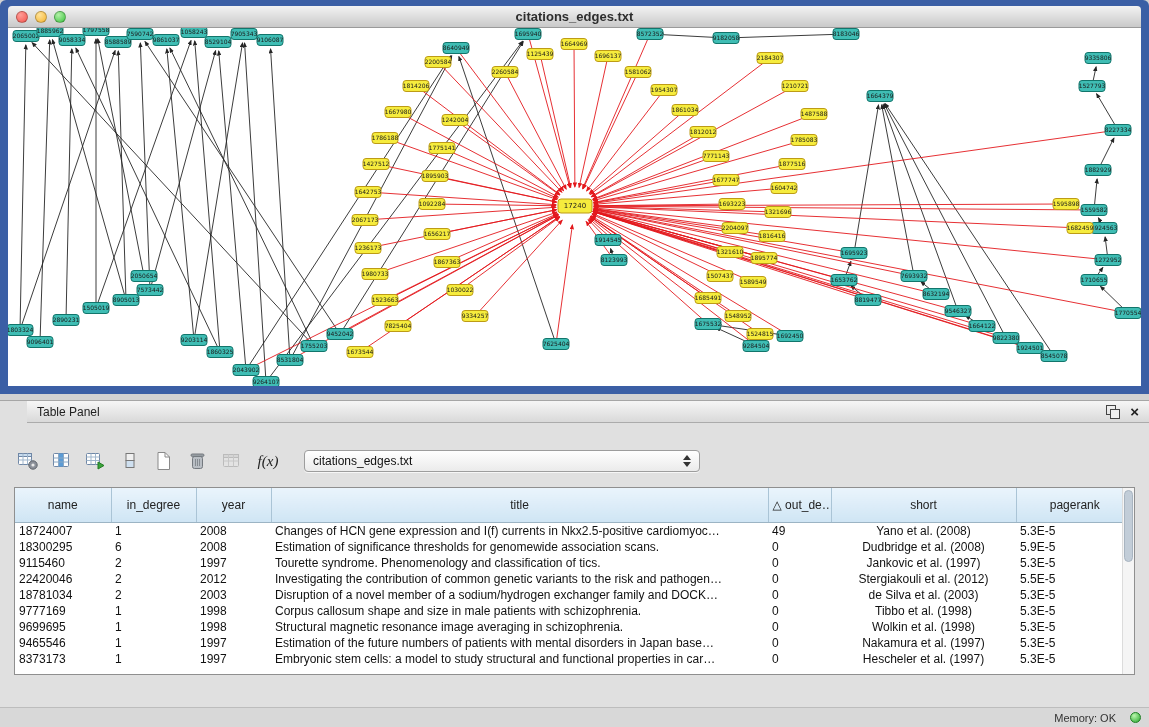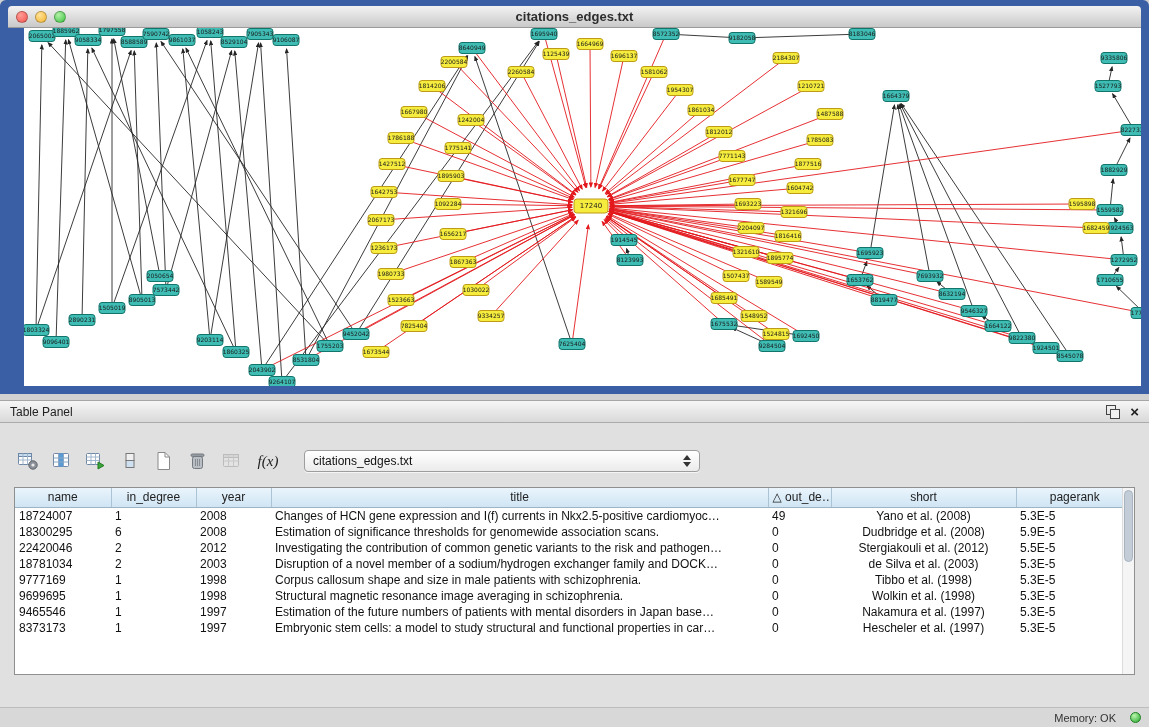--- a/index.html
+++ b/index.html
@@ -23,32 +23,32 @@
   }
   .traffic { display:flex; gap:7px; padding-left:8px; }
   .light { width:12px; height:12px; border-radius:50%; border:1px solid rgba(0,0,0,.25); }
   .light.red    { background:radial-gradient(circle at 35% 30%, #ff9d97, #f4564e); }
   .light.yellow { background:radial-gradient(circle at 35% 30%, #ffe39a, #f5b42e); }
   .light.green  { background:radial-gradient(circle at 35% 30%, #b3f0a8, #3bc43f); }
   .win-title {
     position:absolute; left:0; right:0; text-align:center;
     font-size:13px; color:#2d2d2d; font-weight:bold; pointer-events:none;
   }
-  .graph-area { height:358px; background:#ffffff; overflow:hidden;margin-left:16px; }
+  .graph-area { height:358px; background:#ffffff; overflow:hidden; }
   .graph-area svg { display:block; }
 
   
   .table-panel {
     position:absolute; top:400px; left:0; width:1149px; height:307px;
     background:#e0e0e0; border-top:1px solid #a6a6a6;
   }
   .panel-header {
     height:22px; background:linear-gradient(#f6f6f6,#d9d9d9);
     border-bottom:1px solid #ababab;
-    display:flex; align-items:center; padding:0 10px; font-size:12px; color:#222;
+    display:flex; align-items:center; padding:0 10px; font-size:12px; color:#222;margin-left:27px;
   }
   .panel-header .spacer { flex:1; }
   .float-icon { width:14px; height:14px; position:relative; margin-right:10px; cursor:default; }
   .float-icon::before { content:""; position:absolute; left:0; top:0; width:8px; height:8px; border:1px solid #444; }
   .float-icon::after  { content:""; position:absolute; left:4px; top:4px; width:8px; height:8px; border:1px solid #444; background:#f0f0f0; }
   .close-icon { font-size:15px; font-weight:bold; color:#222; line-height:14px; cursor:default; }
 
   .panel-body { padding:24px 14px 0 14px; }
   .toolbar { display:flex; align-items:center; height:28px; margin-bottom:12px; }
   .tool-btn {
@@ -72,21 +72,21 @@
   .combo .arrows .up   { border-bottom:5px solid #333; }
   .combo .arrows .down { border-top:5px solid #333; }
 
   .table-wrap {
     position:relative; border:1px solid #8f8f8f; background:#fff; height:188px; overflow:hidden;
   }
   table { border-collapse:collapse; width:100%; table-layout:fixed; }
   th {
     background:linear-gradient(#eaf4fc,#cfe5f4);
     border-right:1px solid #aac4d6; border-bottom:1px solid #9cb4c4;
-    font-size:12px; font-weight:normal; color:#222; padding:2px 4px; height:19px;
+    font-size:12px; font-weight:normal; color:#222; padding:10px 4px; height:19px;
     white-space:nowrap; overflow:hidden;
   }
   td {
     font-size:12px; color:#111; padding:1px 4px; line-height:14px; height:16px;
     white-space:nowrap; overflow:hidden;
   }
   .c0{width:96px}.c1{width:85px}.c2{width:75px}.c3{width:497px}.c4{width:63px}.c5{width:185px}.c6{width:auto}
   td.c5 { text-align:center; }
   .vscroll {
     position:absolute; top:0; right:0; bottom:0; width:12px;
@@ -792,20 +792,29 @@
             <tr>
               <td class="c0">18300295</td>
               <td class="c1">6</td>
               <td class="c2">2008</td>
               <td class="c3">Estimation of significance thresholds for genomewide association scans.</td>
               <td class="c4">0</td>
               <td class="c5">Dudbridge et al. (2008)</td>
               <td class="c6">5.9E-5</td>
             </tr>
             <tr>
+              <td class="c0">9115460</td>
+              <td class="c1">2</td>
+              <td class="c2">1997</td>
+              <td class="c3">Tourette syndrome. Phenomenology and classification of tics.</td>
+              <td class="c4">0</td>
+              <td class="c5">Jankovic et al. (1997)</td>
+              <td class="c6">5.3E-5</td>
+            </tr>
+            <tr>
               <td class="c0">22420046</td>
               <td class="c1">2</td>
               <td class="c2">2012</td>
               <td class="c3">Investigating the contribution of common genetic variants to the risk and pathogen…</td>
               <td class="c4">0</td>
               <td class="c5">Stergiakouli et al. (2012)</td>
               <td class="c6">5.5E-5</td>
             </tr>
             <tr>
               <td class="c0">18781034</td>

